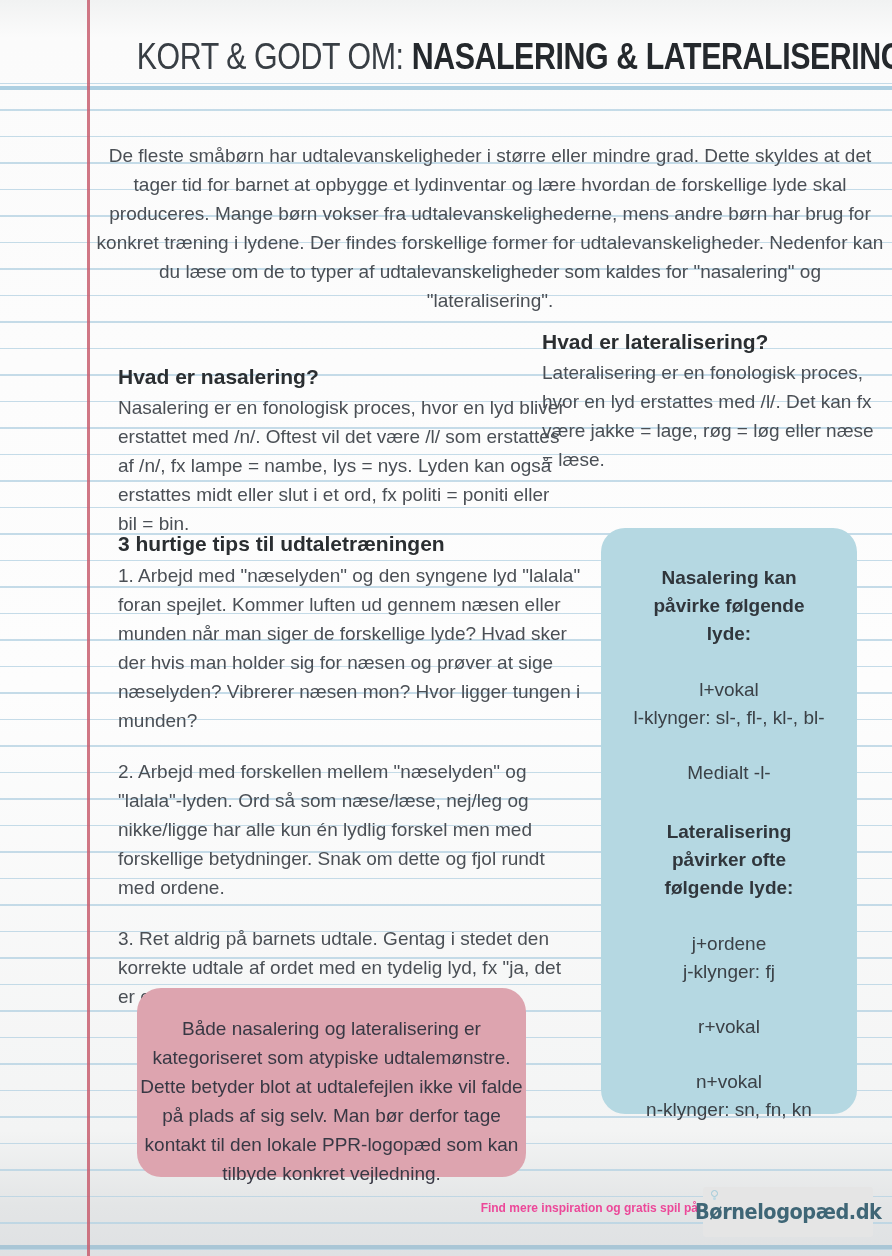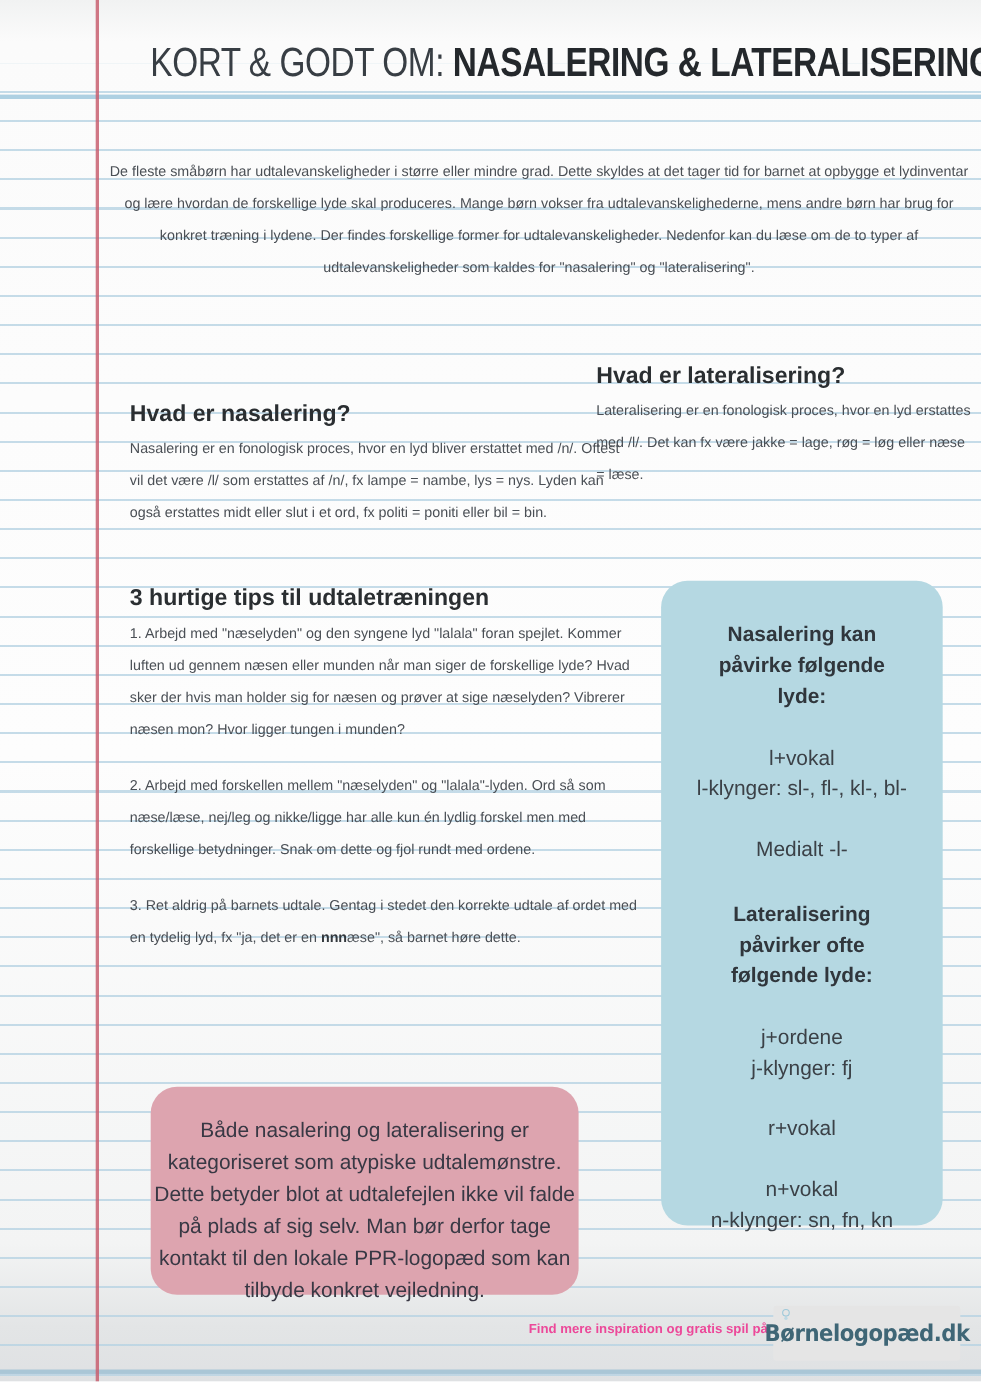--- a/index.html
+++ b/index.html
@@ -32,21 +32,21 @@
 
   .title{
     position:absolute;top:36px;left:60px;width:852px;
     text-align:center;white-space:nowrap;
     font-size:37px;color:#2e3338;letter-spacing:-.5px;
     transform:scaleX(.82);transform-origin:50% 50%;
   }
   .title .light{font-weight:400;color:#383e44;}
   .title .bold{font-weight:700;color:#24282c;}
 
-  .body-text{font-size:13px;line-height:29px;color:#4a4f55;}
+  .body-text{font-size:19px;line-height:29px;color:#4a4f55;}
   .intro{
     position:absolute;top:141px;left:96px;width:788px;
     text-align:center;
   }
   h3.sec{font-size:21px;line-height:26px;font-weight:700;color:#2a2e31;margin:0 0 3px 0;}
   .col-nasalering{position:absolute;top:329px;left:118px;width:452px;margin-top:35px;}
   .col-lateralisering{position:absolute;top:329px;left:542px;width:346px;}
   .col-nasalering p,.col-lateralisering p,.tips p{margin:0;}
 
   .tips{position:absolute;top:531px;left:118px;width:464px;}

